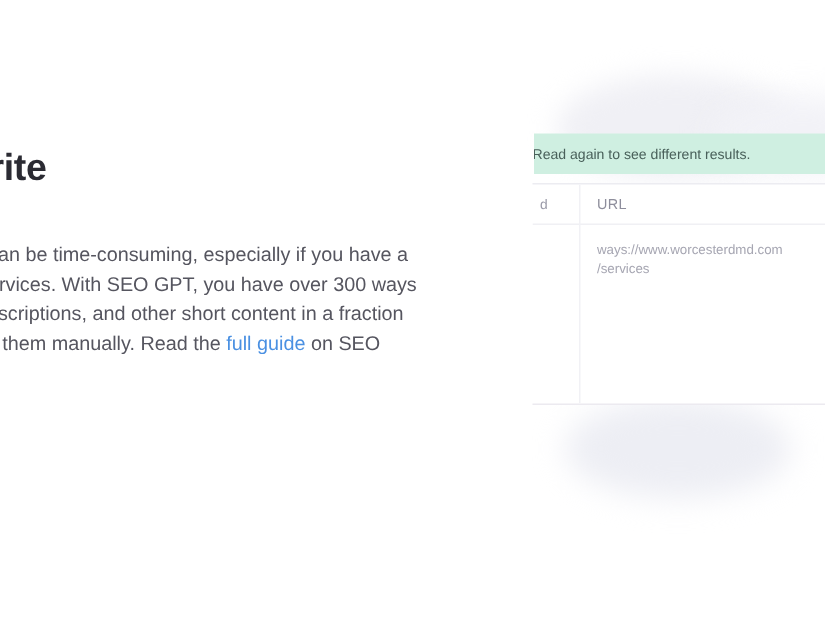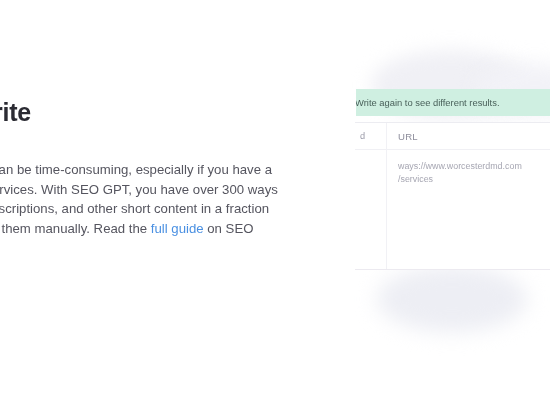--- a/index.html
+++ b/index.html
@@ -205,21 +205,21 @@
     </p>
   </div>
 
   <div class="panel">
 
     <div class="blob blob-top"></div>
     <div class="blob blob-top2"></div>
     <div class="blob blob-bottom"></div>
 
     <div class="notice">
-      <span class="notice-text">Write again to see different results.</span>
+      <span class="notice-text">Read again to see different results.</span>
     </div>
 
     <div class="table-card">
 
       <div class="table-head">
         <div class="vdiv"></div>
         <div class="col-partial">d</div>
         <div class="col-url-head">URL</div>
       </div>
 

